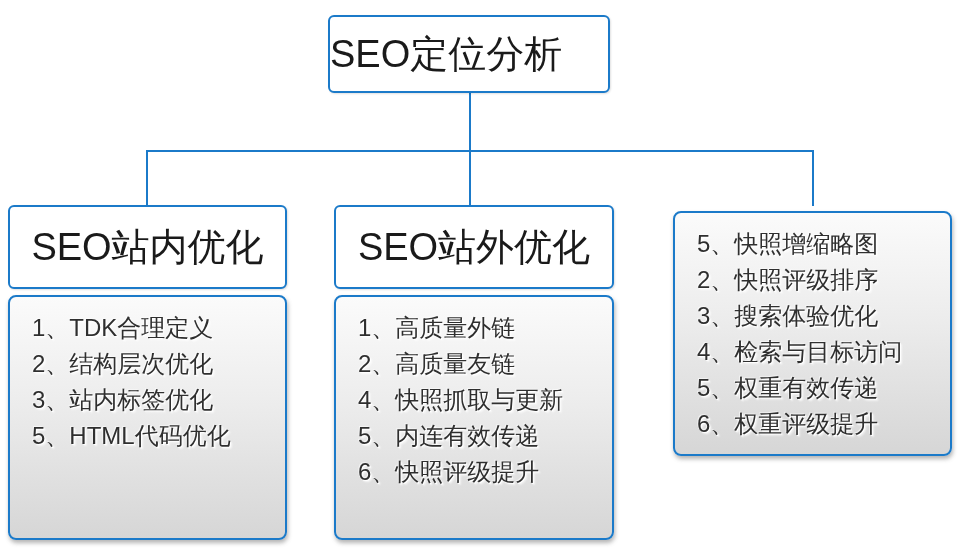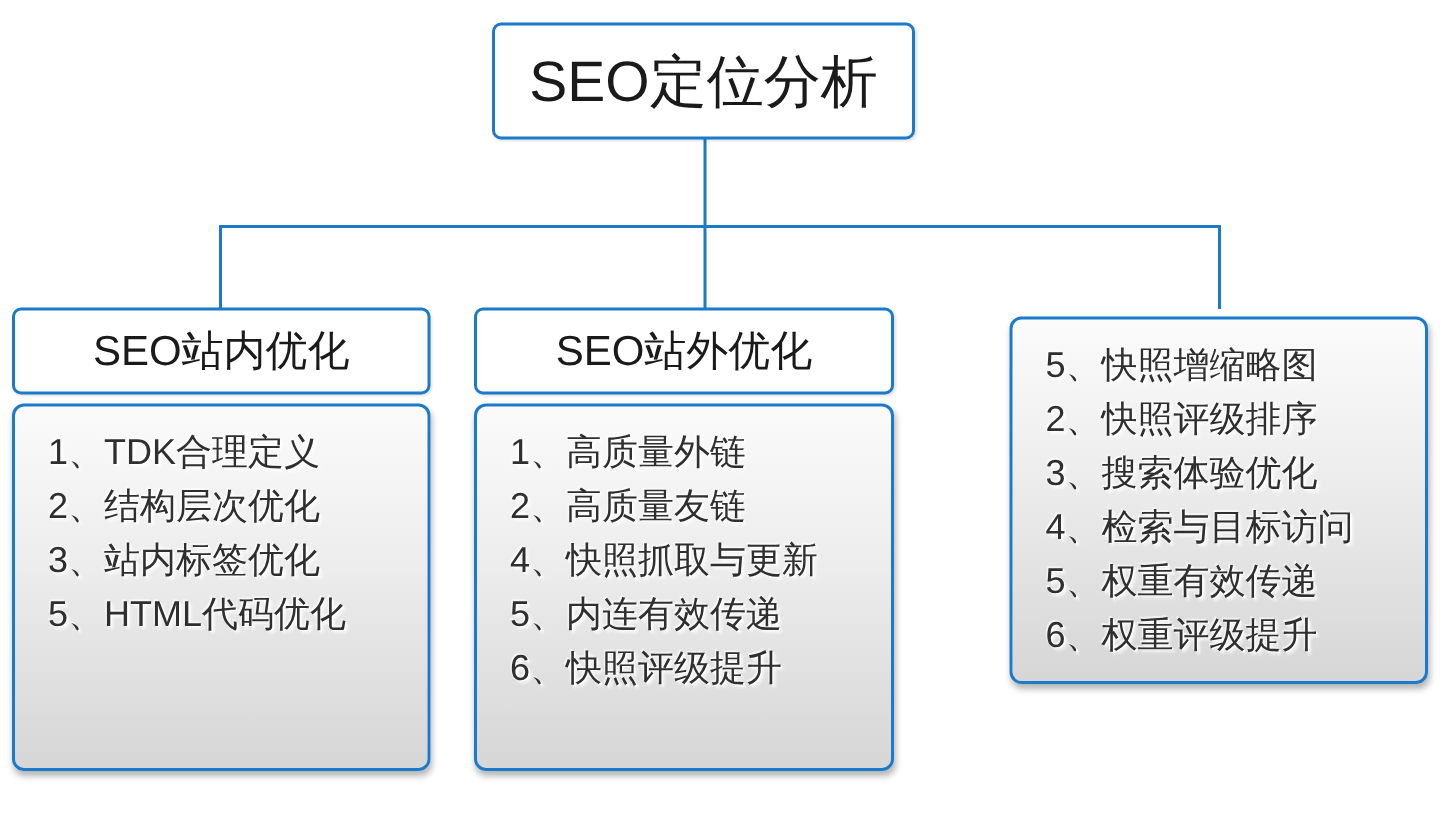--- a/index.html
+++ b/index.html
@@ -32,39 +32,39 @@
   .line-mid-v{left:469px;top:150px;height:56px;}
   .line-right-v{left:812px;top:150px;height:56px;}
   
   .root-box{
     position:absolute;
     left:328px;top:15px;width:282px;height:78px;
     background:#ffffff;
     border:2px solid var(--accent);
     border-radius:6px;
     box-sizing:border-box;
-    display:flex;align-items:center;justify-content:center;
+    display:flex;align-items:center;
     font-size:38px;
     color:#1a1a1a;
     box-shadow:1px 1px 2px rgba(0,0,0,0.12);
     white-space:nowrap;
   }
   
   .col{position:absolute;top:205px;}
   .col1{left:8px;width:279px;}
-  .col2{left:316px;width:280px;}
+  .col2{left:334px;width:280px;}
   .col3{left:673px;width:279px;}
   .col-header{
-    height:58px;
+    height:84px;
     background:#ffffff;
     border:2px solid var(--accent);
     border-radius:6px;
     box-sizing:border-box;
     display:flex;align-items:center;justify-content:center;
-    font-size:28px;
+    font-size:38px;
     color:#1a1a1a;
     box-shadow:1px 1px 2px rgba(0,0,0,0.12);
     white-space:nowrap;
   }
   .col-body{
     margin-top:6px;
     height:245px;
     background:linear-gradient(to bottom,var(--body-top) 0%,#ececec 45%,var(--body-bottom) 100%);
     border:2px solid var(--accent);
     border-radius:8px;

